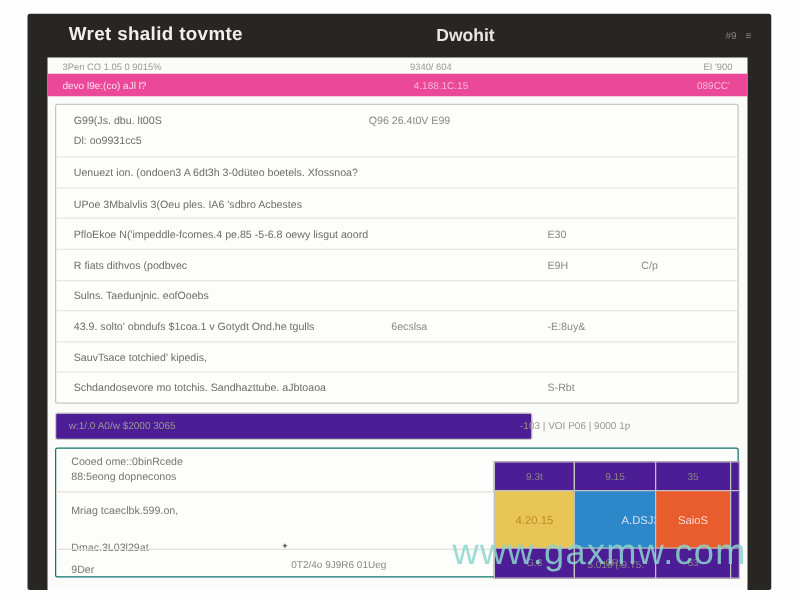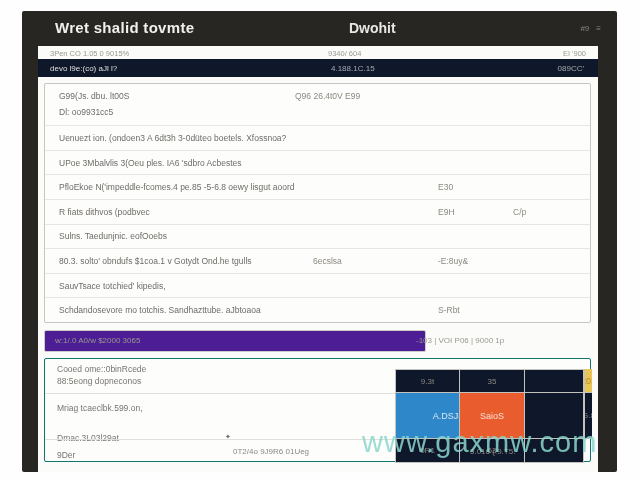--- a/index.html
+++ b/index.html
@@ -21,21 +21,21 @@
   .content { position:absolute; left:16px; top:35px; width:560px; height:426px;
     background:#fbfbf9; }
 
   .subheader { position:absolute; left:0; top:0; width:100%; height:13px;
     font-size:7.5px; color:#9a988f; }
   .subheader .sl { position:absolute; left:12px; top:3px; white-space:nowrap; }
   .subheader .sc { position:absolute; left:290px; top:3px; white-space:nowrap; }
   .subheader .sr { position:absolute; right:12px; top:3px; white-space:nowrap; }
 
   .bluerow { position:absolute; left:0; top:13px; width:100%; height:18px;
-    background:#0f172a; font-size:8px; }
+    background:#ec4899; font-size:8px; }
   .bluerow .bl { position:absolute; left:12px; top:5px; color:rgba(255,255,255,.85); white-space:nowrap; }
   .bluerow .bc { position:absolute; left:293px; top:5px; color:rgba(255,255,255,.6); white-space:nowrap; }
   .bluerow .br { position:absolute; right:14px; top:5px; color:rgba(255,255,255,.6); white-space:nowrap;padding-left:35px; }
 
   .mainpanel { position:absolute; left:6px; top:37px; width:547px; height:240px;
     border:1px solid #c6c6c2; border-radius:2px; background:#fdfdfc;
     display:flex; flex-direction:column; }
   .prow { position:relative; flex:1; border-bottom:1px solid #e6e6e2;
     font-size:8.5px; color:#6e6c66; }
   .prow:last-child { border-bottom:none; }
@@ -60,21 +60,21 @@
   .bp-line { position:absolute; left:12px; font-size:8.5px; color:#77756f; white-space:nowrap; }
   .bp1 { top:5px; } .bp2 { top:17px; } .bp3 { top:44px; } .bp4 { top:74px; } .bp5 { top:91px; }
   .bp-marker { position:absolute; left:180px; top:74px; font-size:7px; color:#666; }
   .hline { position:absolute; left:0; width:350px; height:1px; background:#e0e0dc; }
   .hl1 { top:34px; } .hl2 { top:80px; }
 
   .btable { position:absolute; left:350px; top:10px; width:197px; height:94px;
     display:grid; grid-template-columns:64px 65px 60px 8px; grid-template-rows:24px 46px 24px; }
   .cell { border-left:1px solid #c2c2be; border-bottom:1px solid #c2c2be; border-top:1px solid #c2c2be;
     display:flex; align-items:center; justify-content:center;
-    font-size:8px; color:#8a8882; background:#0f172a; overflow:hidden; }
+    font-size:8px; color:#8a8882; background:#4c1d95; overflow:hidden; }
   .cell.mid-r { border-top:none; }
   .cell.bot-r { border-top:none; }
   .cell.colored { font-size:9px; }
   .cell.cy { color:rgba(186,125,42,.85); }
   .cell.cb { color:rgba(255,255,255,.8);padding-left:41px; }
   .cell.co { color:rgba(255,255,255,.8); }
   .cell.spacer { border-left:1px solid #c2c2be; border-right:1px solid #c2c2be; }
 
   .footer { position:absolute; left:0; top:401px; width:100%; height:12px;
     font-size:8px; color:#8a8882; }
@@ -132,21 +132,21 @@
         </div>
         <div class="prow">
           <span class="t">R fiats dithvos  (podbvec</span>
           <span class="va">E9H</span>
           <span class="vb">C/p</span>
         </div>
         <div class="prow">
           <span class="t">Sulns. Taedunjnic. eofOoebs</span>
         </div>
         <div class="prow">
-          <span class="t">80.3. solto' obndufs  $1coa.1 v Gotydt Ond.he tgulls</span>
+          <span class="t">43.9. solto' obndufs  $1coa.1 v Gotydt Ond.he tgulls</span>
           <span class="vm">6ecslsa</span>
           <span class="va">-E:8uy&amp;</span>
         </div>
         <div class="prow">
           <span class="t">SauvTsace totchied' kipedis,</span>
         </div>
         <div class="prow">
           <span class="t">Schdandosevore mo totchis.  Sandhazttube. aJbtoaoa</span>
           <span class="va">S-Rbt</span>
         </div>
@@ -162,20 +162,21 @@
         <span class="bp-line bp2">88:5eong dopneconos</span>
         <span class="bp-line bp3">Mriag tcaeclbk.599.on,</span>
         <span class="bp-line bp4">Dmac.3L03l29at</span>
         <span class="bp-marker">✦</span>
         <span class="bp-line bp5">9Der</span>
         <div class="hline hl1"></div>
         <div class="hline hl2"></div>
 
         <div class="btable">
           <div class="cell">9.3t</div>
+          <div class="cell">9.15</div>
           <div class="cell">35</div>
           <div class="cell spacer"></div>
 
           <div class="cell colored cy mid-r" style="background: rgb(232, 197, 84);">4.20.15</div>
           <div class="cell colored cb mid-r" style="background: rgb(46, 135, 201);">A.DSJ3</div>
           <div class="cell colored co mid-r" style="background: rgb(232, 92, 45);">SaioS</div>
           <div class="cell spacer mid-r"></div>
 
           <div class="cell bot-r">G.8</div>
           <div class="cell bot-r">0R1</div>

